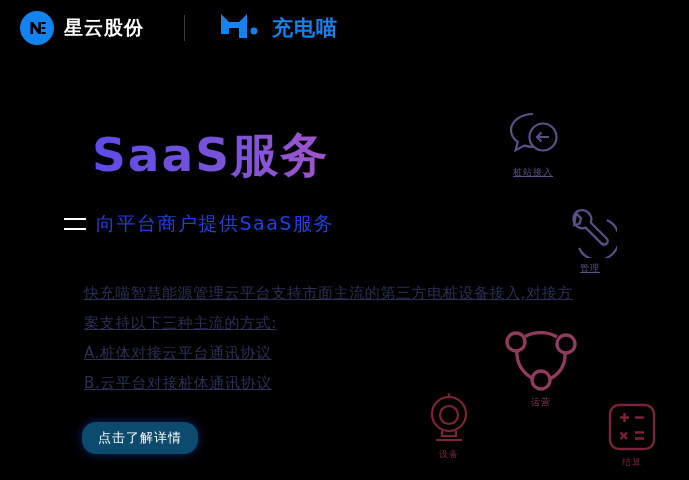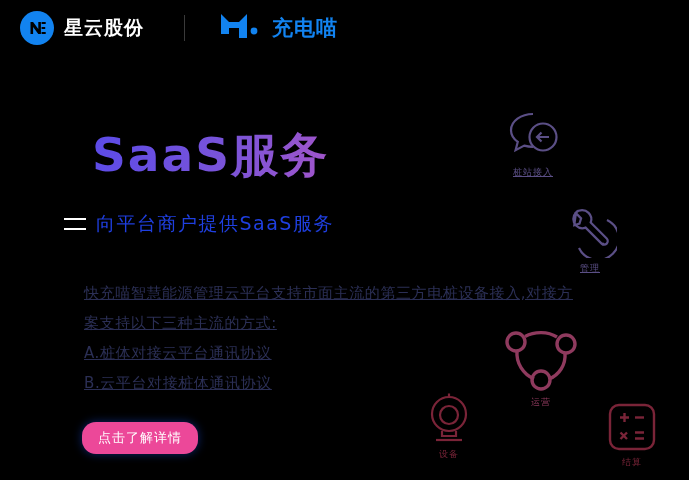--- a/index.html
+++ b/index.html
@@ -133,21 +133,21 @@
     text-decoration: underline;
   }
   .body-copy p { margin: 0; white-space: nowrap; }
   .body-copy p.wrap { white-space: normal; }
 
   
   .cta {
     position: absolute;
     left: 82px;
     top: 422px;
-    background: #ec4899;
+    background: #0c4a6e;
     color: #ffffff;
     border: none;
     border-radius: 14px;
     padding: 7px 16px;
     font-size: 13px;
     letter-spacing: 1px;
     font-family: inherit;
     cursor: pointer;
     box-shadow: 0 0 10px rgba(26,83,240,0.45);
   }

